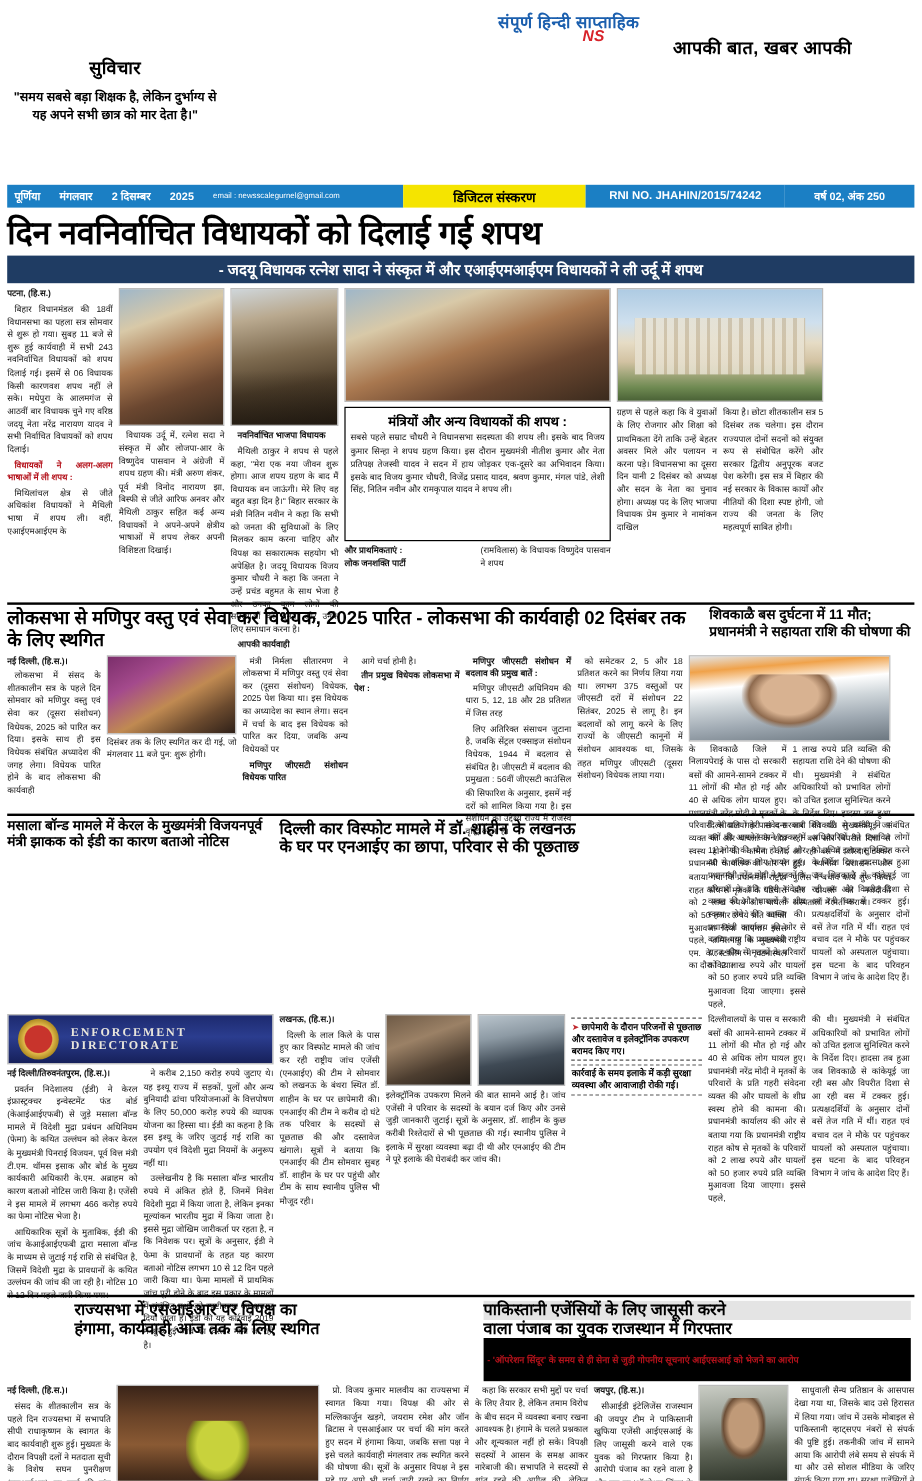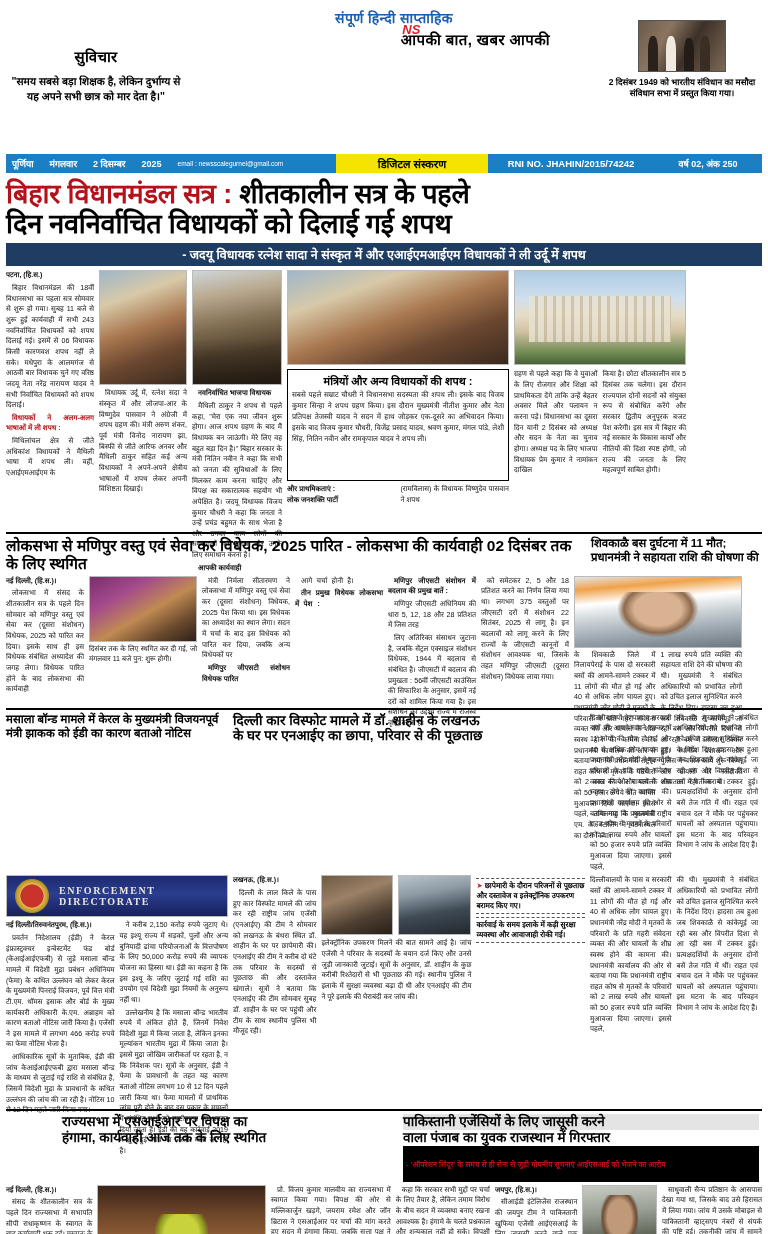--- a/index.html
+++ b/index.html
@@ -292,44 +292,36 @@
       <div class="suvichar-title">सुविचार</div>
       <div class="suvichar-quote">"समय सबसे बड़ा शिक्षक है, लेकिन दुर्भाग्य से यह अपने सभी छात्र को मार देता है।"</div>
     </div>
 
     <div class="logo-block">
       <div class="logo-kicker">संपूर्ण हिन्दी साप्ताहिक</div>
       <div class="logo-mark">NS</div>
       <div class="logo-tagline">आपकी बात, खबर आपकी</div>
     </div>
 
-    <div class="photo-block">
-      <div class="photo-hist"></div>
-      <div class="photo-caption">2 दिसंबर 1949 को भारतीय संविधान का मसौदा संविधान सभा में प्रस्तुत किया गया।</div>
-    </div>
   </div>
 
   <div class="infobar">
     <div class="seg ib-left">
       <span>पूर्णिया</span>
       <span>मंगलवार</span>
       <span>2 दिसम्बर</span>
       <span>2025</span>
       <span class="ib-email">email : newsscalegurnel@gmail.com</span>
     </div>
     <div class="seg ib-mid">डिजिटल संस्करण</div>
     <div class="seg ib-rni">RNI NO. JHAHIN/2015/74242</div>
     <div class="seg ib-vol">वर्ष 02, अंक 250</div>
   </div>
 
   <div class="lead-head">
-    <div class="lh-line1">
-      <span class="lh-red">बिहार विधानमंडल सत्र :</span>
-      <span>शीतकालीन सत्र के पहले</span>
-    </div>
     <div class="lh-line2">दिन नवनिर्वाचित विधायकों को दिलाई गई शपथ</div>
     <div class="lead-sub">- जदयू विधायक रत्नेश सादा ने संस्कृत में और एआईएमआईएम विधायकों ने ली उर्दू में शपथ</div>
   </div>
 
   <div class="flexrow" style="margin-top:4px; height:258px;">
 
     <div class="body-col" style="width:88px;">
       <p class="dateline">पटना, (हि.स.)</p>
       <p>बिहार विधानमंडल की 18वीं विधानसभा का पहला सत्र सोमवार से शुरू हो गया। सुबह 11 बजे से शुरू हुई कार्यवाही में सभी 243 नवनिर्वाचित विधायकों को शपथ दिलाई गई। इसमें से 06 विधायक किसी कारणवश शपथ नहीं ले सके। मधेपुरा के आलमगंज से आठवीं बार विधायक चुने गए वरिष्ठ जदयू नेता नरेंद्र नारायण यादव ने सभी निर्वाचित विधायकों को शपथ दिलाई।</p>
       <p class="subhead-inline" style="color:#b4121b">विधायकों ने अलग-अलग भाषाओं में ली शपथ :</p>
@@ -394,21 +386,21 @@
       <div style="width:108px;">
         <div class="ph ph-parliament" style="height:66px;"></div>
         <div class="body-col" style="margin-top:2px;">दिसंबर तक के लिए स्थगित कर दी गई, जो मंगलवार 11 बजे पुन: शुरू होगी।</div>
       </div>
 
       <div class="body-col" style="width:88px;">
         <p>मंत्री निर्मला सीतारमण ने लोकसभा में मणिपुर वस्तु एवं सेवा कर (दूसरा संशोधन) विधेयक, 2025 पेश किया था। इस विधेयक का अध्यादेश का स्थान लेगा। सदन में चर्चा के बाद इस विधेयक को पारित कर दिया, जबकि अन्य विधेयकों पर</p>
         <p class="subhead-inline">मणिपुर जीएसटी संशोधन विधेयक पारित</p>
       </div>
 
-      <div class="body-col" style="width:88px;font-family:Liberation Mono, monospace;">
+      <div class="body-col" style="width:88px;">
         <p>आगे चर्चा होनी है।</p>
         <p class="subhead-inline">तीन प्रमुख विधेयक लोकसभा में पेश :</p>
       </div>
 
       <div class="body-col" style="width:88px;">
         <p class="subhead-inline">मणिपुर जीएसटी संशोधन में बदलाव की प्रमुख बातें :</p>
         <p>मणिपुर जीएसटी अधिनियम की धारा 5, 12, 18 और 28 प्रतिशत में जिस तरह</p>
         <p>लिए अतिरिक्त संसाधन जुटाना है, जबकि सेंट्रल एक्साइज संशोधन विधेयक, 1944 में बदलाव से संबंधित है। जीएसटी में बदलाव की प्रमुखता : 56वीं जीएसटी काउंसिल की सिफारिश के अनुसार, इसमें नई दरों को शामिल किया गया है। इस संशोधन का उद्देश्य राज्य में राजस्व वृद्धि करना है।</p>
       </div>
 

